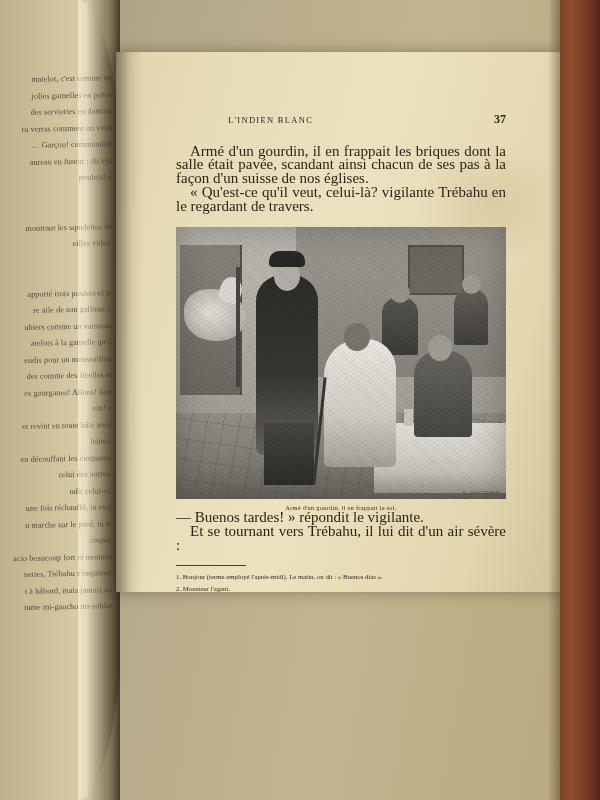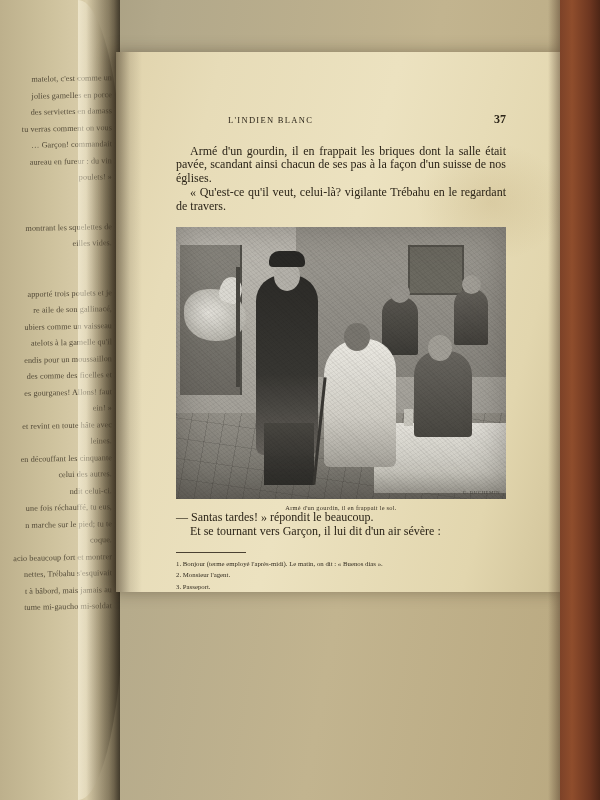--- a/index.html
+++ b/index.html
@@ -149,21 +149,21 @@
     align-items: baseline;
     font-size: 8.5px;
     letter-spacing: 1.3px;
     margin-bottom: 18px;
   }
   .runhead .title { padding-left: 52px; }
   .runhead .folio { font-size: 12px; letter-spacing: 0; font-weight: bold; }
 
   p.body {
     margin: 0 0 1px 0;
-    font-size: 12px;
+    font-size: 15px;
     line-height: 13.4px;
     text-align: justify;
     text-indent: 14px;
   }
   p.body.noindent { text-indent: 0; }
 
   
   .figure {
     margin-top: 14px;
     width: 330px;
@@ -428,22 +428,22 @@
           <div class="soldier-head"></div>
           <div class="soldier-kepi"></div>
           <div class="cane"></div>
           <div class="grain"></div>
           <div class="vignette"></div>
           <div class="sig">E. DUCHEMIN</div>
         </div>
         <div class="figcaption">Armé d'un gourdin, il en frappait le sol.</div>
       </div>
 
-      <p class="body noindent">— Santas tardes! » répondit le beaucoup.</p>
-      <p class="body">Et se tournant vers Garçon, il lui dit d'un air sévère :</p>
+      <p class="body noindent">— Buenos tardes! » répondit le vigilante.</p>
+      <p class="body">Et se tournant vers Trébahu, il lui dit d'un air sévère :</p>
 
       <div class="rule"></div>
       <div class="footnotes">
         <p>1. Bonjour (terme employé l'après-midi). Le matin, on dit : « Buenos dias ».</p>
         <p>2. Monsieur l'agent.</p>
         <p>3. Passeport.</p>
       </div>
 
     </div>
   </div>

